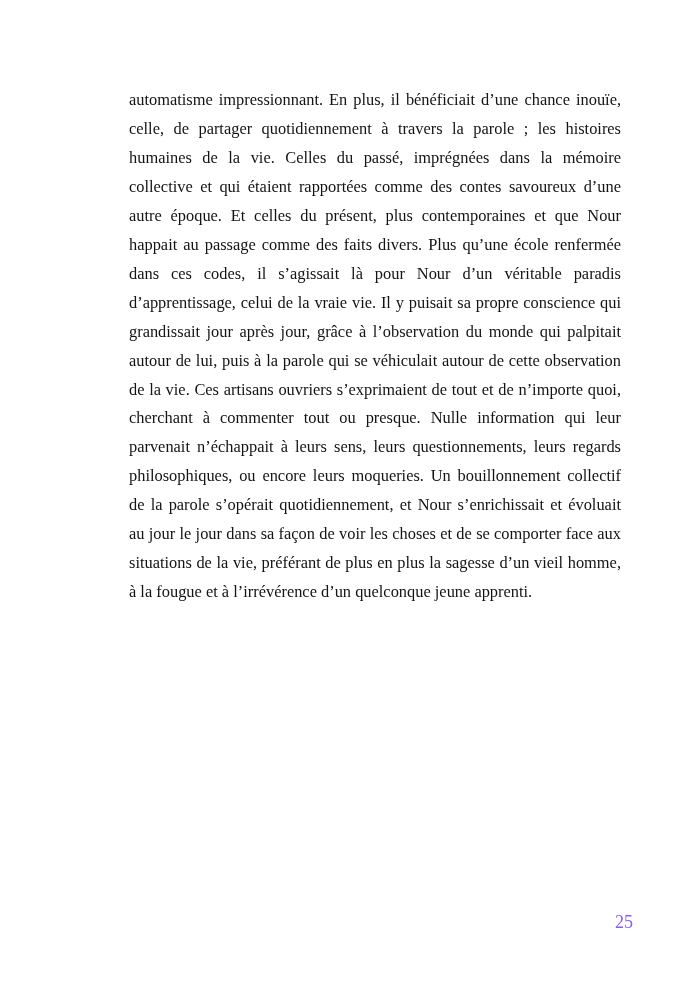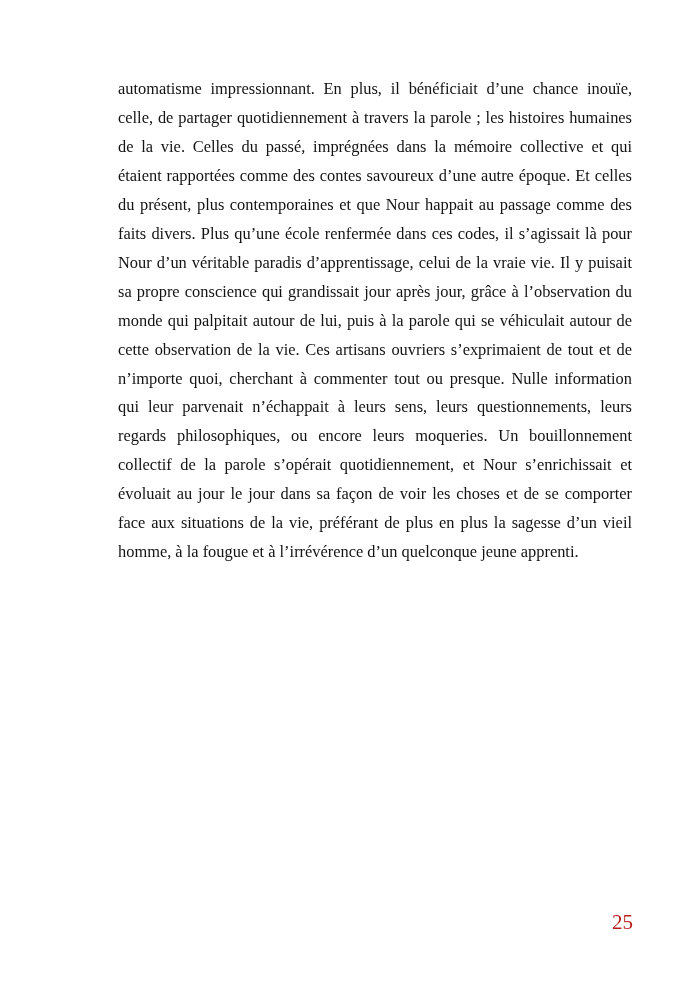--- a/index.html
+++ b/index.html
@@ -23,36 +23,36 @@
     width: 516px;
     font-size: 16.4px;
     line-height: 28.95px;
     text-align: justify;
     text-justify: inter-word;
     color: #131313;
     hyphens: none;
     -webkit-hyphens: none;
   }
   .text-block p {
-    margin: 1px;
+    margin: 12px;
     text-align: justify;
     text-indent: 0;
   }
   .text-block p:last-child {
     text-align-last: left;
   }
   .folio {
     position: absolute;
     left: 117px;
     top: 911px;
     width: 516px;
     text-align: right;
-    font-size: 21px;
+    font-size: 18px;
     line-height: 22px;
-    color: #b91c1c;
+    color: #8b5cf6;
   }
 </style>
 </head>
 <body>
 
 <div class="page">
 
   <div class="text-block">
     <p>automatisme impressionnant. En plus, il bénéficiait d’une chance inouïe, celle, de partager quotidiennement à travers la parole ; les histoires humaines de la vie. Celles du passé, imprégnées dans la mémoire collective et qui étaient rapportées comme des contes savoureux d’une autre époque. Et celles du présent, plus contemporaines et que Nour happait au passage comme des faits divers. Plus qu’une école renfermée dans ces codes, il s’agissait là pour Nour d’un véritable paradis d’apprentissage, celui de la vraie vie. Il y puisait sa propre conscience qui grandissait jour après jour, grâce à l’observation du monde qui palpitait autour de lui, puis à la parole qui se véhiculait autour de cette observation de la vie. Ces artisans ouvriers s’exprimaient de tout et de n’importe quoi, cherchant à commenter tout ou presque. Nulle information qui leur parvenait n’échappait à leurs sens, leurs questionnements, leurs regards philosophiques, ou encore leurs moqueries. Un bouillonnement collectif de la parole s’opérait quotidiennement, et Nour s’enrichissait et évoluait au jour le jour dans sa façon de voir les choses et de se comporter face aux situations de la vie, préférant de plus en plus la sagesse d’un vieil homme, à la fougue et à l’irrévérence d’un quelconque jeune apprenti.</p>
   </div>

